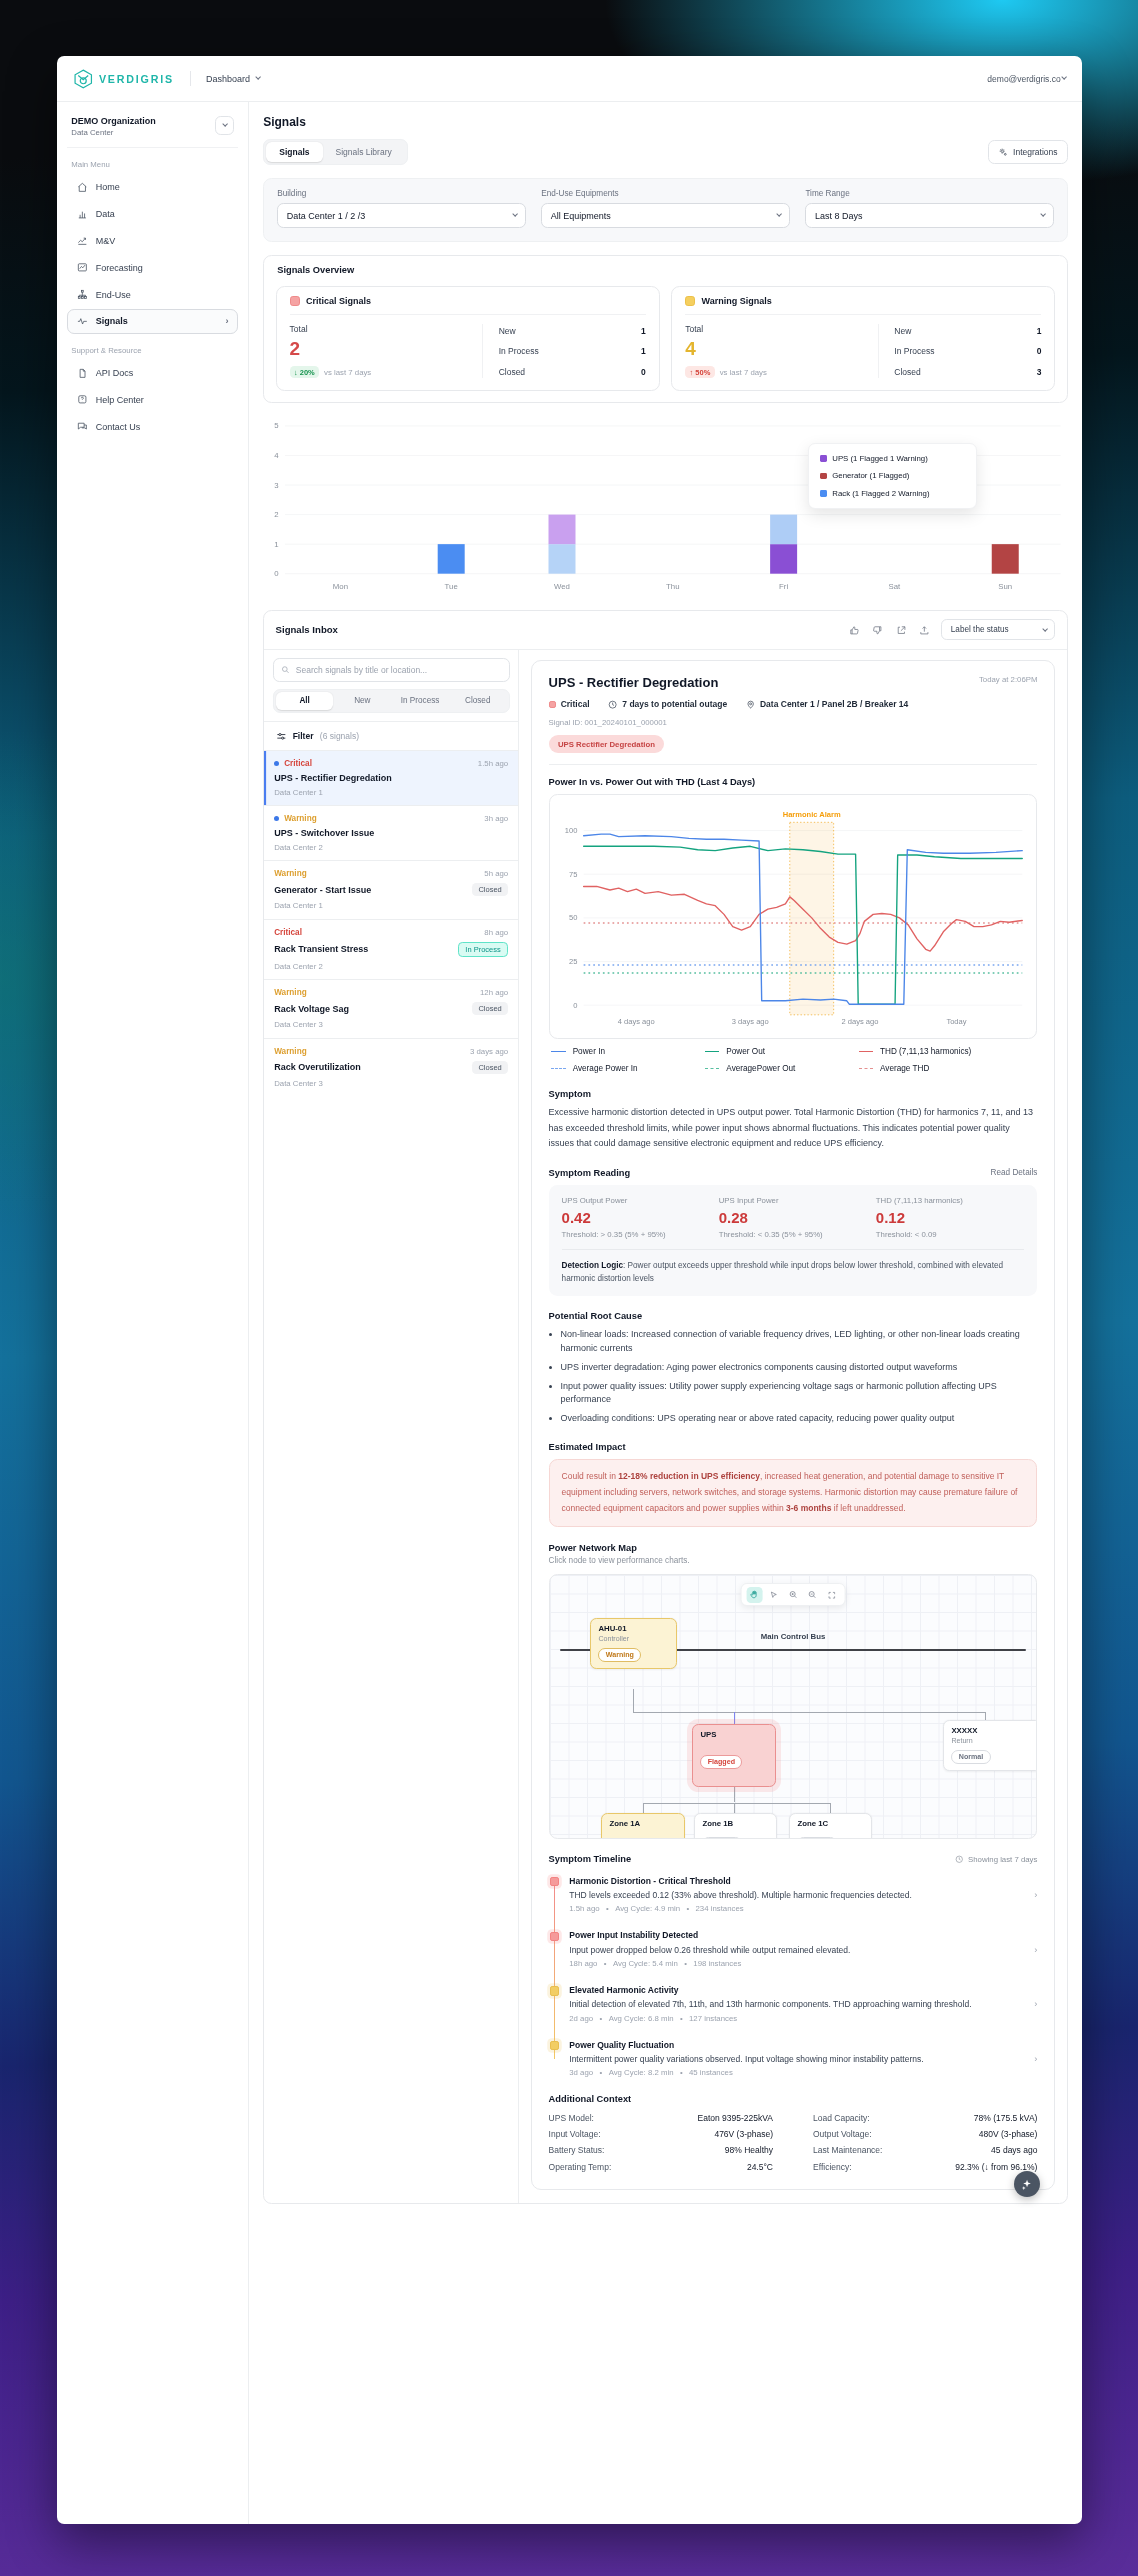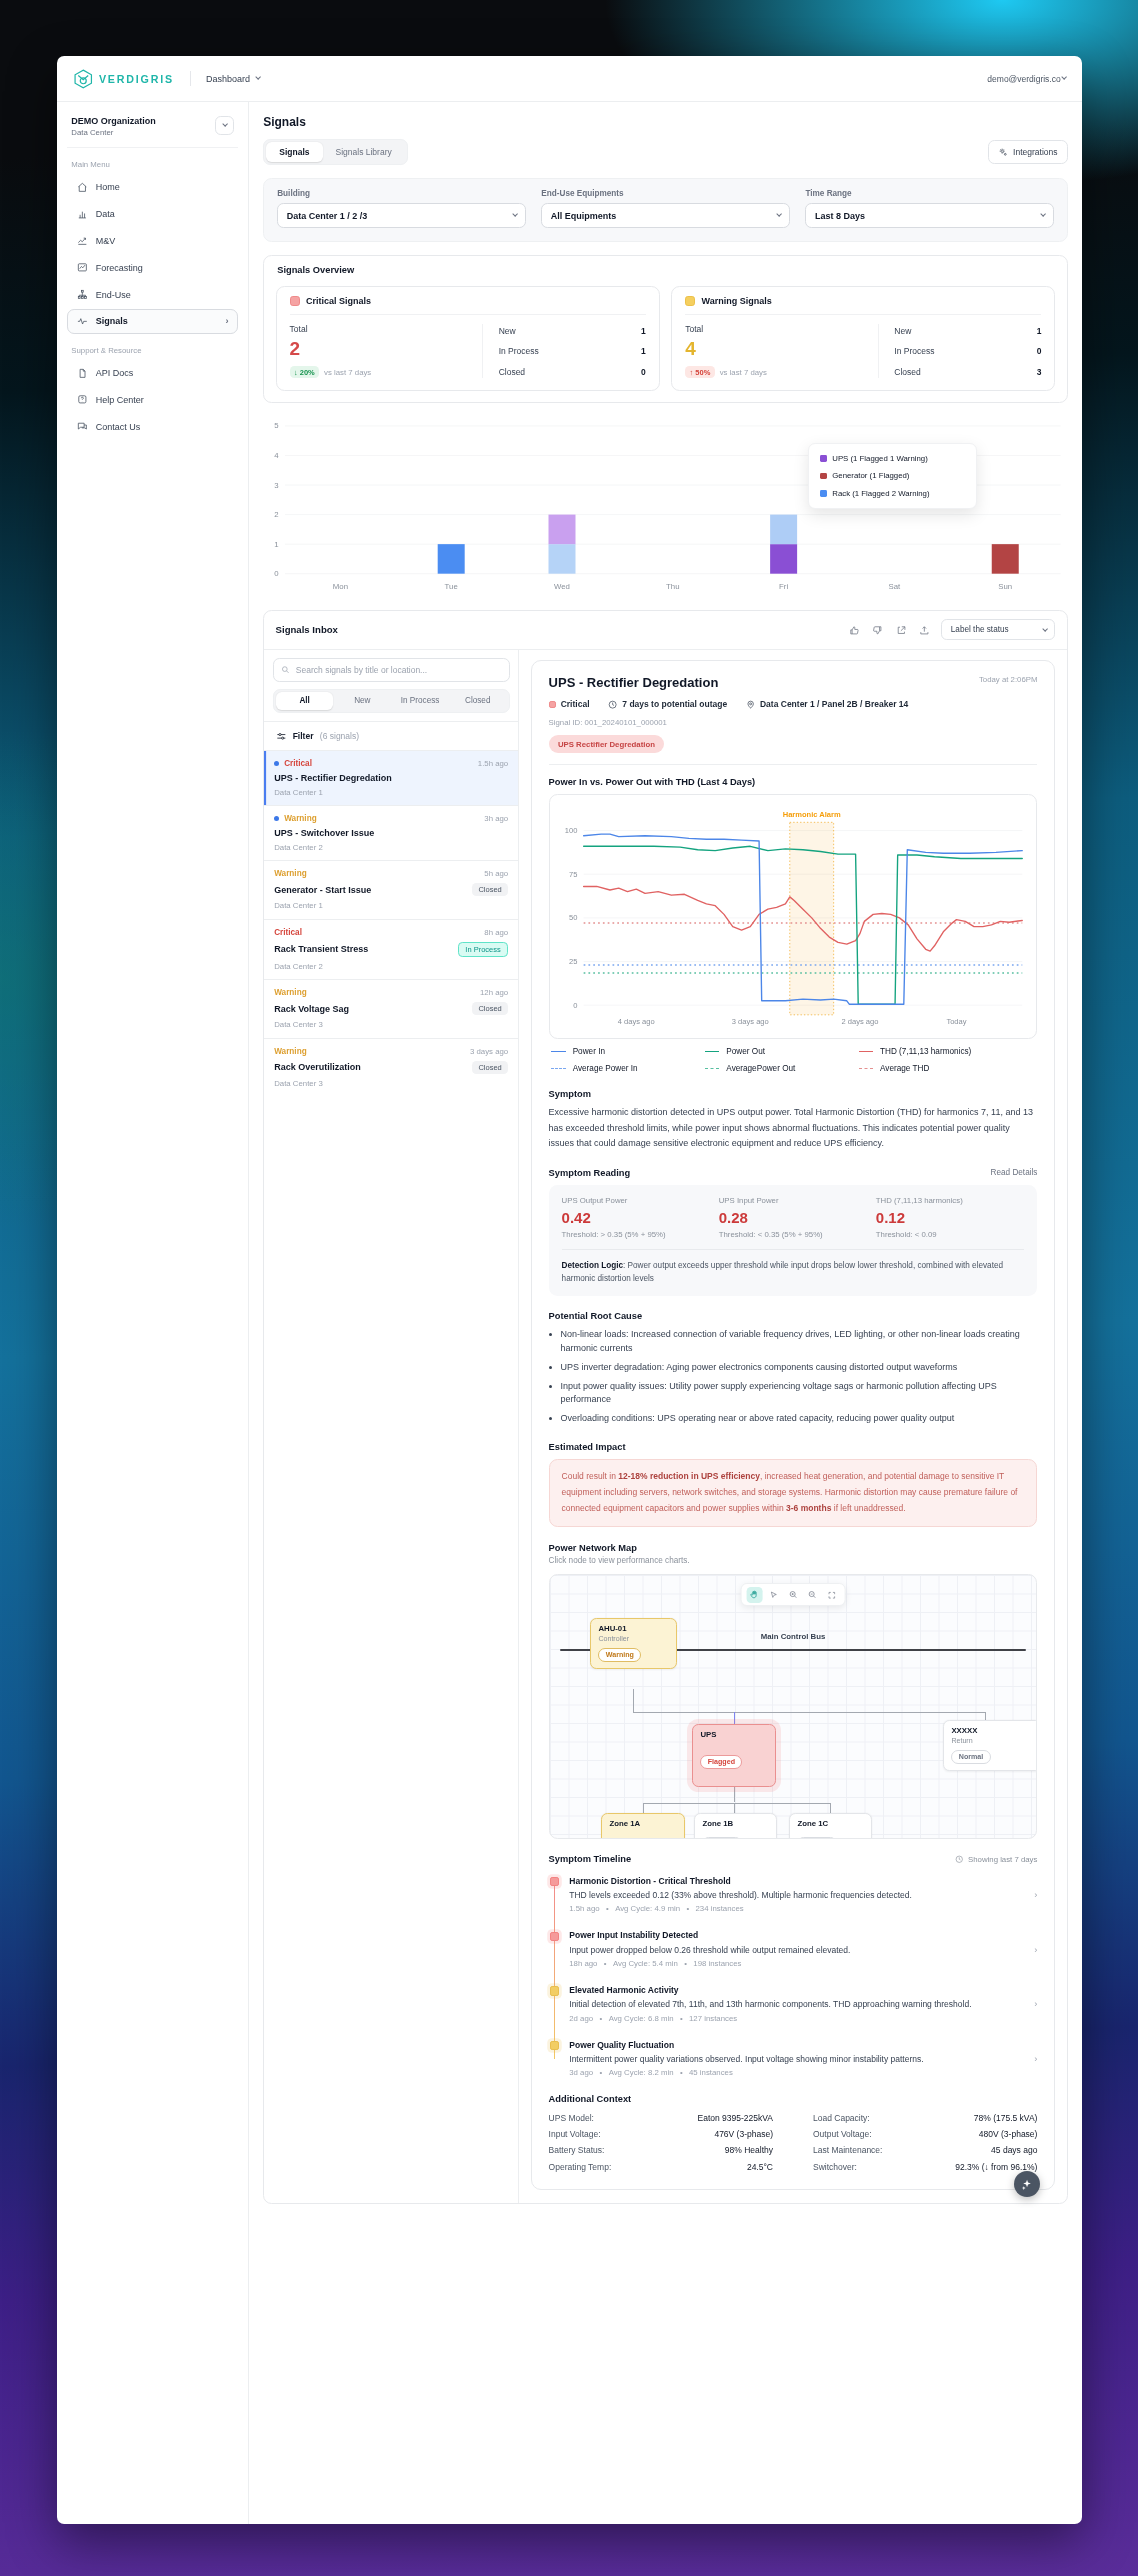--- a/index.html
+++ b/index.html
@@ -45,21 +45,21 @@
   
   .main { flex:1; padding:13px 14.2px 0; min-width:0; }
   .page-title { font-size:12px; font-weight:700; color:#111827; margin-bottom:10px; }
   .tabs-row { display:flex; align-items:center; justify-content:space-between; margin-bottom:13px; }
   .seg { background:#f3f4f6; border:0.7px solid #eef0f2; border-radius:7.1px; padding:2.1px; display:inline-flex; }
   .seg button { border:none; background:transparent; font-family:inherit; font-size:8.5px; color:#6b7280; padding:5px 13px; border-radius:5.7px; cursor:pointer; }
   .seg button.active { background:#fff; color:#111827; font-weight:700; box-shadow:0 0.7px 1.4px rgba(0,0,0,.12); }
   .integrations-btn { display:flex; align-items:center; gap:5px; border:0.7px solid #e1e4e8; background:#fff; border-radius:6.4px; padding:5.7px 9.3px; font-size:8.5px; color:#374151; cursor:pointer; font-family:inherit; }
   
   .filter-card { background:#f7f8fa; border:0.7px solid #eef0f2; border-radius:8.5px; padding:10px 13px 13px; display:flex; gap:15.7px; margin-bottom:13px; }
-  .filter-group { flex:1;font-weight:bold; }
+  .filter-group { flex:1; }
   .filter-label { font-size:8.2px; color:#6b7280; margin-bottom:5px; }
   .select { background:#fff; border:0.7px solid #d8dbe0; border-radius:6.4px; padding:6.4px 8.5px; font-size:9px; color:#111827; display:flex; align-items:center; justify-content:space-between; cursor:pointer; }
   
   .overview-card { border:0.7px solid #e7e9ec; border-radius:8.5px; margin-bottom:13px; }
   .overview-head { padding:9.3px 13px; font-size:9.3px; font-weight:700; color:#111827; }
   .overview-grid { display:flex; gap:11.4px; padding:1.4px 11.4px 11.4px; }
   .ov-card { flex:1; border:0.7px solid #e7e9ec; border-radius:8.5px; padding:9.3px 13px 11.4px; }
   .ov-title-row { display:flex; align-items:center; gap:6.4px; padding-bottom:7.8px; border-bottom:0.7px solid #f0f1f3; }
   .ov-sq { width:10px; height:10px; border-radius:2.8px; }
   .ov-sq.crit { background:#f5a3a3; border:0.7px solid #ef8a8a; }
@@ -898,21 +898,21 @@
                     </div>
                   <div class="ctx-row" style="margin-top:6.4px">
                       <span class="ctx-label">Output Voltage:</span>
                       <span class="ctx-value">480V (3-phase)</span>
                     </div>
                   <div class="ctx-row" style="margin-top:6.4px">
                       <span class="ctx-label">Last Maintenance:</span>
                       <span class="ctx-value">45 days ago</span>
                     </div>
                   <div class="ctx-row" style="margin-top:6.4px">
-                      <span class="ctx-label">Switchover:</span>
+                      <span class="ctx-label">Efficiency:</span>
                       <span class="ctx-value">92.3% (↓ from 96.1%)</span>
                     </div>
                 </div>
               </div>
             </div>
           </div>
         </div>
 
         <button class="fab">
           <svg width="13" height="13" viewBox="0 0 24 24" fill="#fff">

